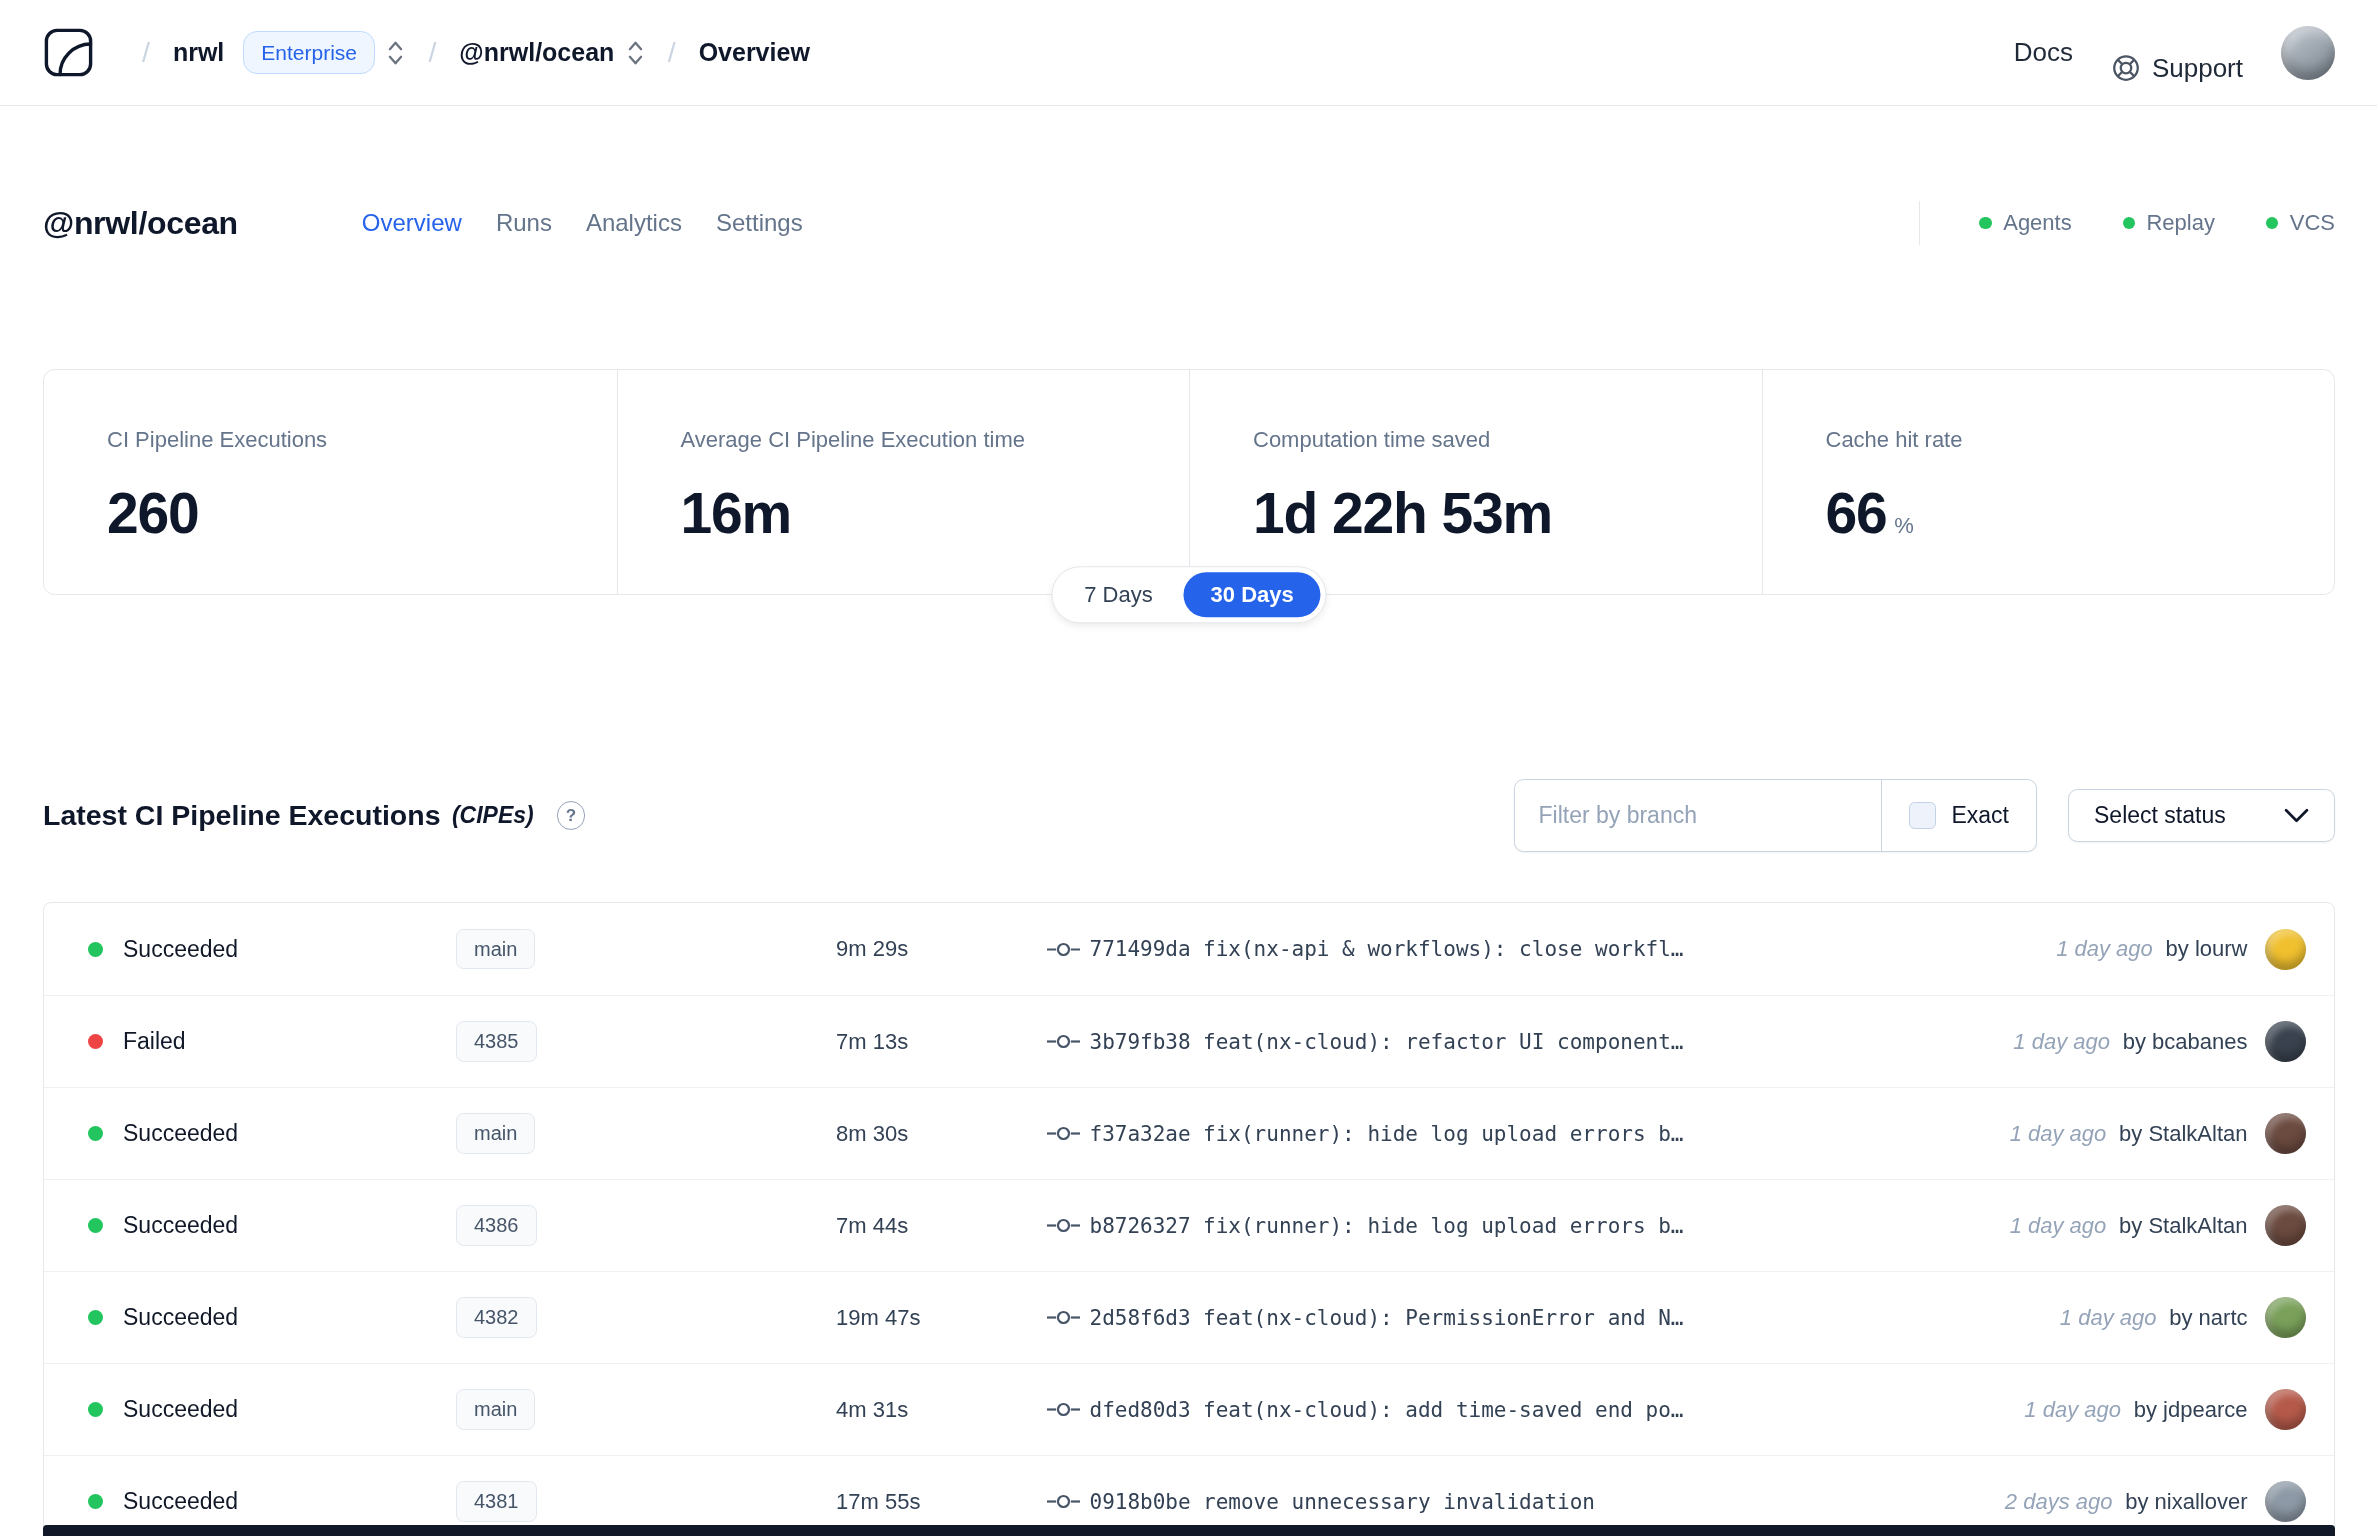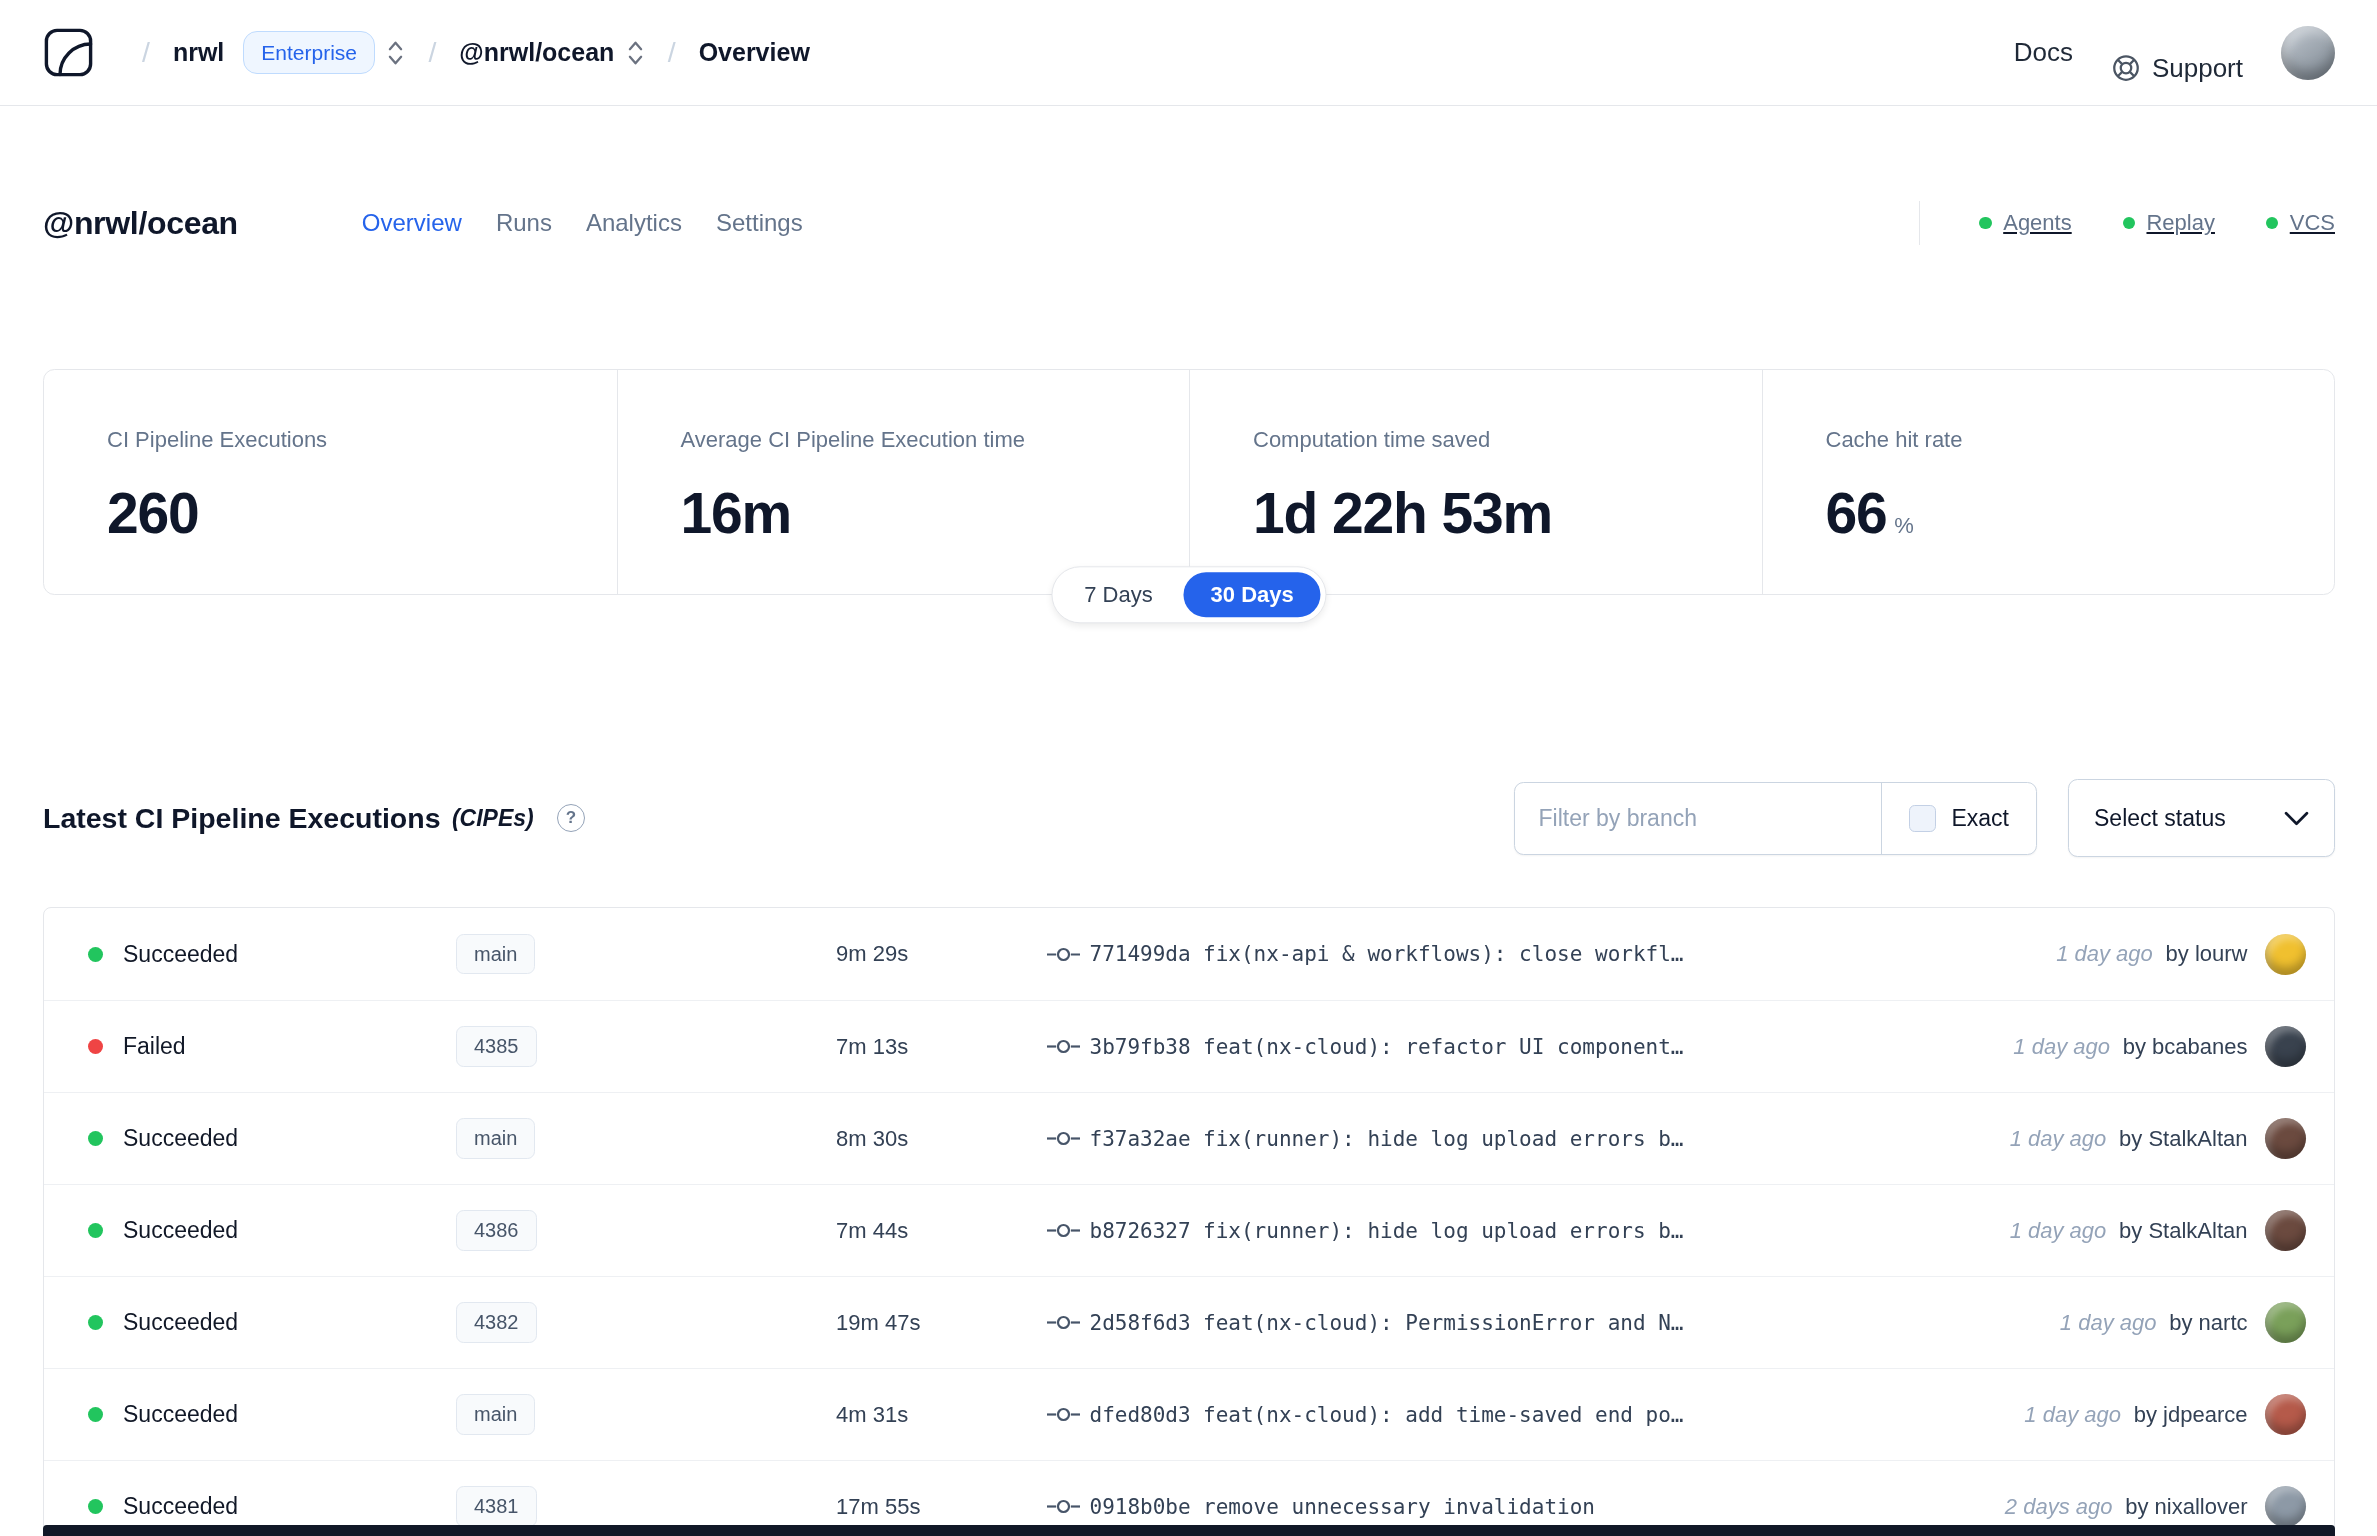--- a/index.html
+++ b/index.html
@@ -33,21 +33,21 @@
     box-shadow: inset 0 -9.5px 11.4px rgba(0,0,0,.25), inset 5.7px 7.6px 9.5px rgba(255,255,255,.3);
     cursor:pointer;
   }
 
   
   .ws-header { display:flex; align-items:center; padding: 0 43px; margin-top: 95px; }
   .ws-title { font-size:32px; font-weight:700; letter-spacing:-0.01em; }
   .tabs { display:flex; gap:34px; margin-left:124px; }
   .tab { font-size:24px; font-weight:500; color:#64748b; cursor:pointer; white-space:nowrap; }
   .tab.active { color:#2563eb; }
-  .ws-right { margin-left:auto; display:flex; align-items:center;text-decoration:underline; }
+  .ws-right { margin-left:auto; display:flex; align-items:center; }
   .v-divider { width:1px; height:44px; background:#e5e7eb; margin-right:59px; }
   .statuses { display:flex; align-items:center; gap:51px; }
   .status-item { display:flex; align-items:center; gap:11.4px; cursor:pointer; }
   .status-item .sdot { width:12.4px; height:12.4px; border-radius:50%; background:#22c55e; }
   .status-item .slabel { font-size:22px; color:#64748b; }
 
   
   .stats-wrap { margin: 124px 43px 0 43px; position:relative; }
   .stats-cards {
     display:grid; grid-template-columns: repeat(4, 1fr);
@@ -92,21 +92,21 @@
   }
   .filter-input::placeholder { color:#94a3b8; }
   .exact-part { display:flex; align-items:center; gap:15px; padding:0 27px; border-left:1px solid #cbd5e1; }
   .exact-checkbox {
     appearance:none; -webkit-appearance:none; width:27px; height:27px;
     border:1px solid #c3d0e5; background:#eef3fb; border-radius:5.7px; cursor:pointer; margin:0;
   }
   .exact-label { font-size:23px; color:#0f172a; white-space:nowrap; }
   .select-status-btn {
     display:flex; align-items:center; justify-content:space-between; gap:28.5px;
-    width:267px; height:78px; padding:16px 25px; background:#fff; cursor:pointer;
+    width:267px; height:53px; padding:16px 25px; background:#fff; cursor:pointer;
     border:1px solid #cbd5e1; border-radius:9.5px; box-shadow: 0 1px 1.9px rgba(0,0,0,.05);
     font-family:inherit; font-size:23px; font-weight:500; color:#0f172a; white-space:nowrap;
   }
 
   
   .cipe-table {
     margin: 50px 43px 17px 43px; border:1px solid #e5e7eb; border-radius:8px;
     overflow:hidden; background:#fff;
   }
   .crow {

